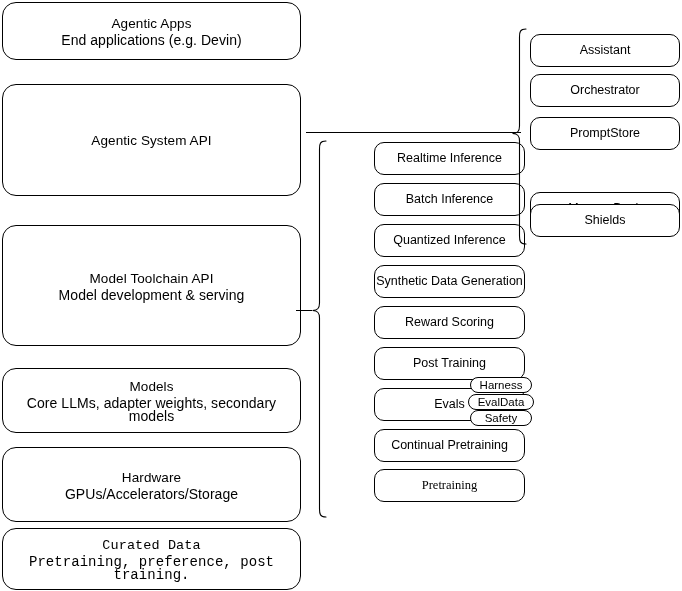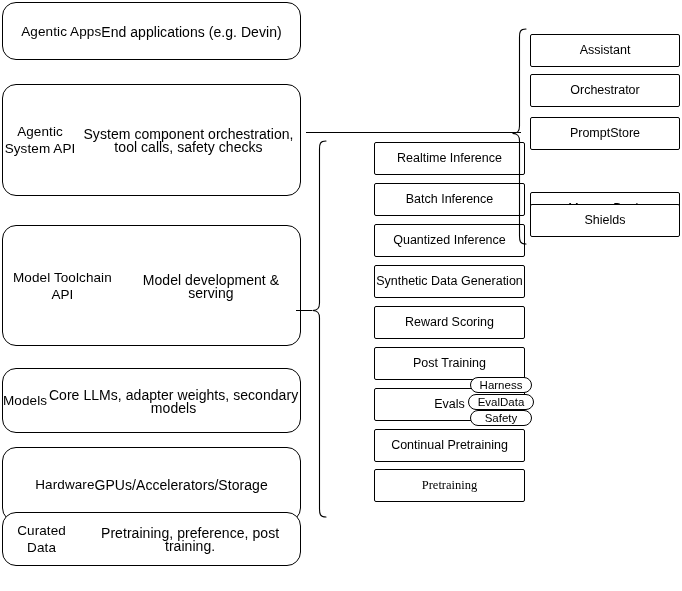--- a/index.html
+++ b/index.html
@@ -25,20 +25,21 @@
   }
 
   
   .node {
     position: absolute;
     box-sizing: border-box;
     border: 1px solid #000000;
     border-radius: 12px;
     background: #ffffff;
     display: flex;
+    flex-direction: column;
     align-items: center;
     justify-content: center;
     text-align: center;
     overflow: hidden;
   }
 
   
   .layer {
     left: 2px;
     width: 299px;
@@ -52,21 +53,21 @@
   .layer .subtitle {
     font-size: 14px;
     line-height: 13px;
     margin-top: 2px;
     letter-spacing: 0.05px;
   }
 
   
   .cap {
     height: 33px;
-    border-radius: 2px;
+    border-radius: 10px;
     font-size: 12.5px;
     line-height: 15px;
   }
   .cap.mid {
     left: 330px;
     width: 151px;
     margin-left: 44px;
   }
   .cap.right {
     left: 530px;
@@ -105,39 +106,38 @@
 
 <div id="canvas">
 
   <div class="node layer" style="top:2px;height:58px;">
     <div class="title">Agentic Apps</div>
     <div class="subtitle">End applications (e.g. Devin)</div>
   </div>
 
   <div class="node layer" style="top:84px;height:112px;">
     <div class="title">Agentic System API</div>
-    <div class="subtitle">System component orchestration, tool calls, safety checks</div>
   </div>
 
   <div class="node layer" style="top:225px;height:121px;">
     <div class="title">Model Toolchain API</div>
     <div class="subtitle">Model development &amp; serving</div>
   </div>
 
   <div class="node layer" style="top:368px;height:65px;">
     <div class="title">Models</div>
     <div class="subtitle">Core LLMs, adapter weights, secondary models</div>
   </div>
 
   <div class="node layer" style="top:447px;height:75px;">
     <div class="title">Hardware</div>
     <div class="subtitle">GPUs/Accelerators/Storage</div>
   </div>
 
-  <div class="node layer" style="top:512px;height:54px;">
+  <div class="node layer" style="top:528px;height:62px;font-family:Liberation Mono, monospace;">
     <div class="title">Curated Data</div>
     <div class="subtitle">Pretraining, preference, post training.</div>
   </div>
 
   <div class="connector" style="left:300px;top:124px;width:225px;height:18px;">
     <svg width="225" height="18" viewBox="0 0 225 18">
       <path d="M 6 8.5 L 221 8.5" fill="none" stroke="#000000" stroke-width="1"></path>
     </svg>
   </div>
 

